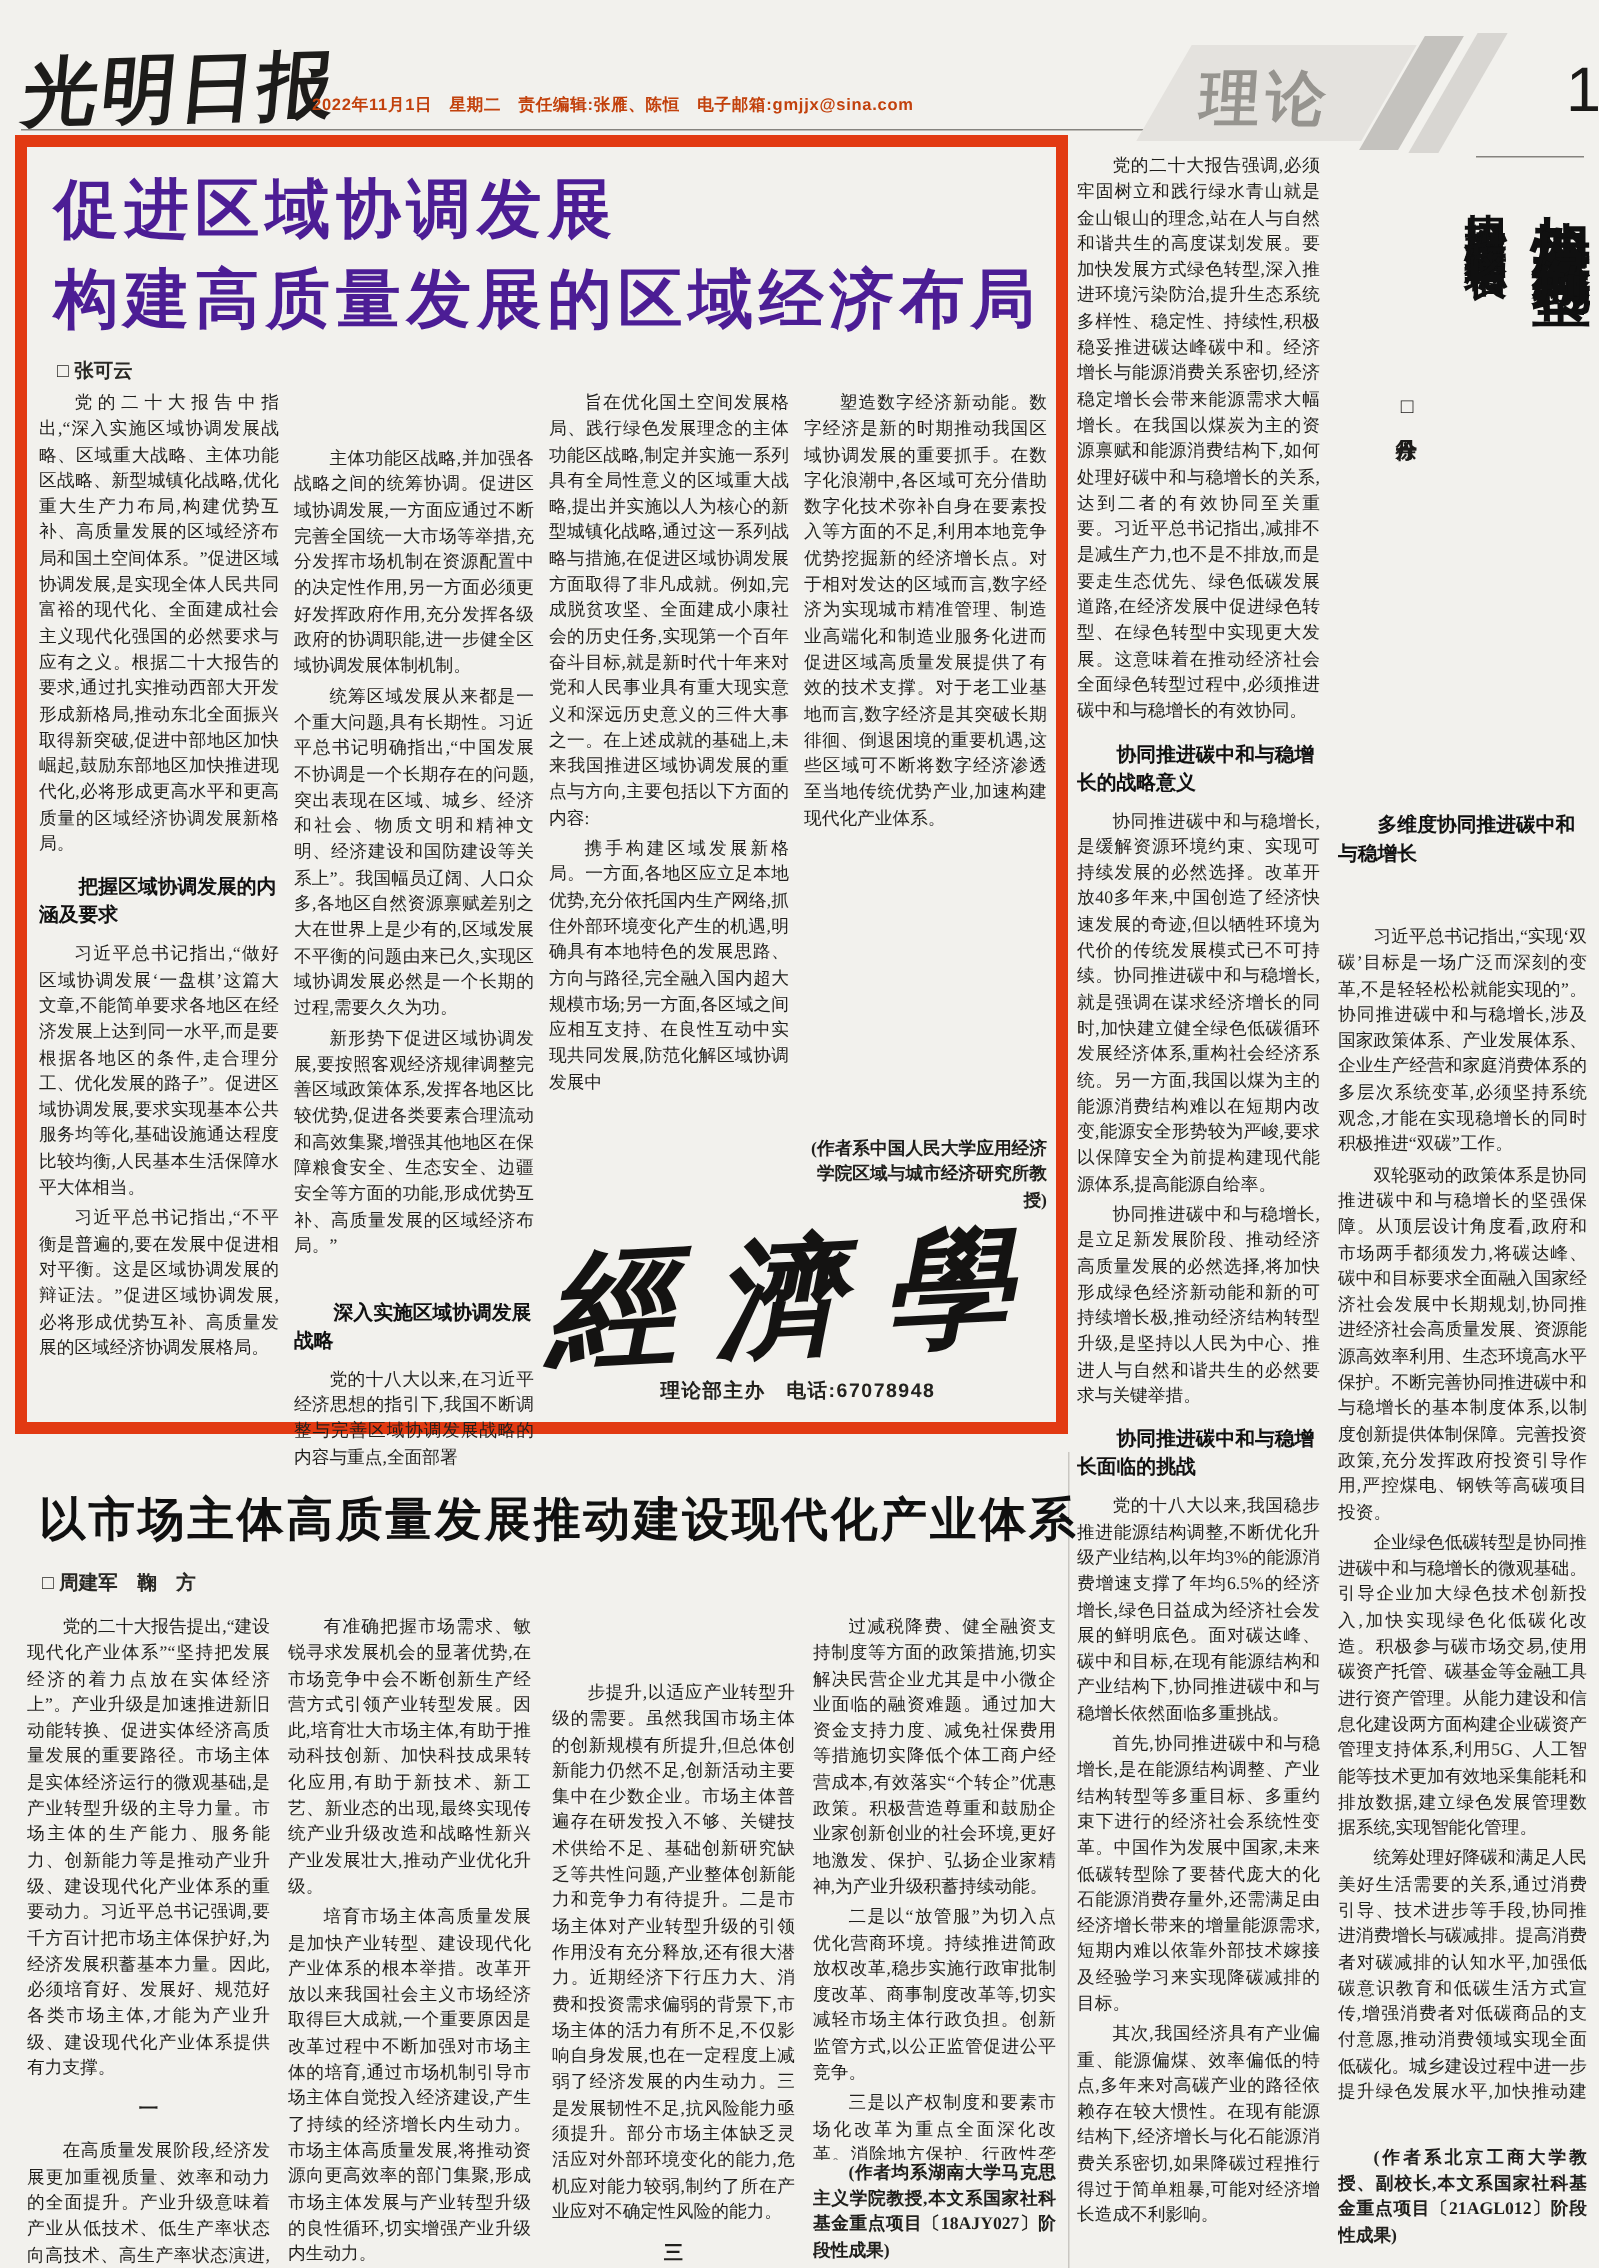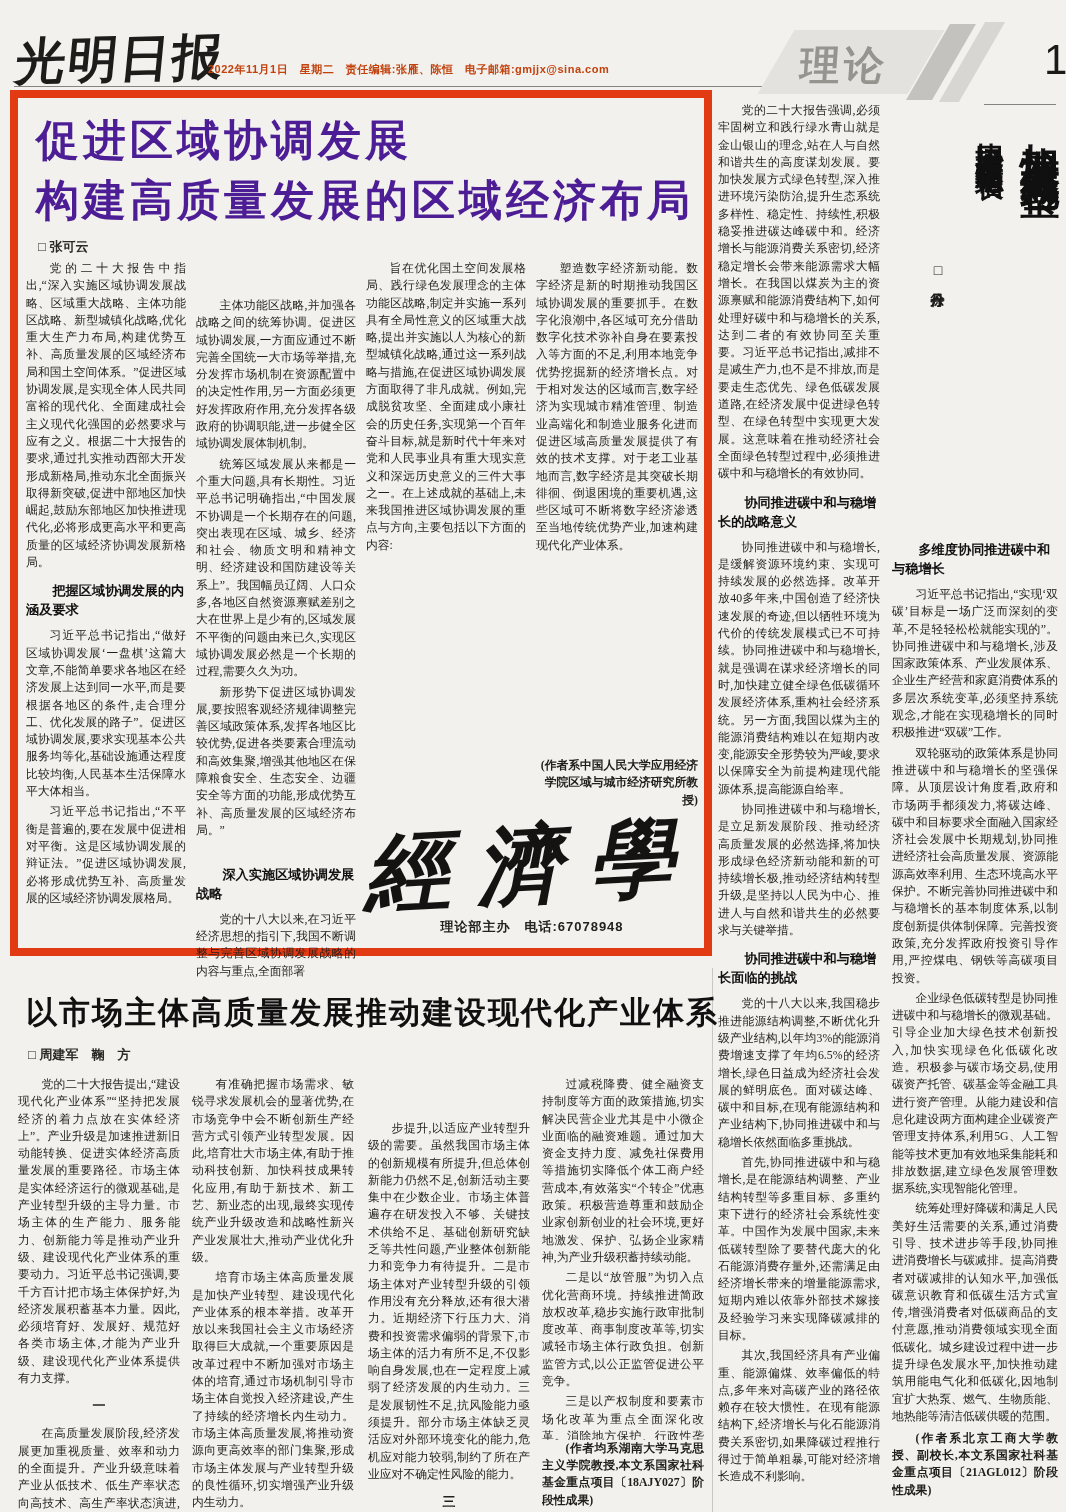--- a/index.html
+++ b/index.html
@@ -114,20 +114,21 @@
     <p>主体功能区战略,并加强各战略之间的统筹协调。促进区域协调发展,一方面应通过不断完善全国统一大市场等举措,充分发挥市场机制在资源配置中的决定性作用,另一方面必须更好发挥政府作用,充分发挥各级政府的协调职能,进一步健全区域协调发展体制机制。</p>
     <p>统筹区域发展从来都是一个重大问题,具有长期性。习近平总书记明确指出,“中国发展不协调是一个长期存在的问题,突出表现在区域、城乡、经济和社会、物质文明和精神文明、经济建设和国防建设等关系上”。我国幅员辽阔、人口众多,各地区自然资源禀赋差别之大在世界上是少有的,区域发展不平衡的问题由来已久,实现区域协调发展必然是一个长期的过程,需要久久为功。</p>
     <p>新形势下促进区域协调发展,要按照客观经济规律调整完善区域政策体系,发挥各地区比较优势,促进各类要素合理流动和高效集聚,增强其他地区在保障粮食安全、生态安全、边疆安全等方面的功能,形成优势互补、高质量发展的区域经济布局。”</p>
   </div>
   <div class="subhead">深入实施区域协调发展战略</div>
   <p>党的十八大以来,在习近平经济思想的指引下,我国不断调整与完善区域协调发展战略的内容与重点,全面部署</p>
 </div>
 
 <div class="col" style="left:366px;top:260px;width:160px;height:552px;">
   <p>旨在优化国土空间发展格局、践行绿色发展理念的主体功能区战略,制定并实施一系列具有全局性意义的区域重大战略,提出并实施以人为核心的新型城镇化战略,通过这一系列战略与措施,在促进区域协调发展方面取得了非凡成就。例如,完成脱贫攻坚、全面建成小康社会的历史任务,实现第一个百年奋斗目标,就是新时代十年来对党和人民事业具有重大现实意义和深远历史意义的三件大事之一。在上述成就的基础上,未来我国推进区域协调发展的重点与方向,主要包括以下方面的内容:</p>
+  <p>携手构建区域发展新格局。一方面,各地区应立足本地优势,充分依托国内生产网络,抓住外部环境变化产生的机遇,明确具有本地特色的发展思路、方向与路径,完全融入国内超大规模市场;另一方面,各区域之间应相互支持、在良性互动中实现共同发展,防范化解区域协调发展中</p>
 </div>
 
 <div class="col flexcol" style="left:536px;top:260px;width:162px;height:552px;">
   <div class="fill">
     <p>塑造数字经济新动能。数字经济是新的时期推动我国区域协调发展的重要抓手。在数字化浪潮中,各区域可充分借助数字化技术弥补自身在要素投入等方面的不足,利用本地竞争优势挖掘新的经济增长点。对于相对发达的区域而言,数字经济为实现城市精准管理、制造业高端化和制造业服务化进而促进区域高质量发展提供了有效的技术支撑。对于老工业基地而言,数字经济是其突破长期徘徊、倒退困境的重要机遇,这些区域可不断将数字经济渗透至当地传统优势产业,加速构建现代化产业体系。</p>
   </div>
   <div class="note">
     <p class="noind" style="text-align:right;">(作者系中国人民大学应用经济学院区域与城市经济研究所教授)</p>
   </div>
 </div>
@@ -147,21 +148,21 @@
   <p>党的二十大报告强调,必须牢固树立和践行绿水青山就是金山银山的理念,站在人与自然和谐共生的高度谋划发展。要加快发展方式绿色转型,深入推进环境污染防治,提升生态系统多样性、稳定性、持续性,积极稳妥推进碳达峰碳中和。经济增长与能源消费关系密切,经济稳定增长会带来能源需求大幅增长。在我国以煤炭为主的资源禀赋和能源消费结构下,如何处理好碳中和与稳增长的关系,达到二者的有效协同至关重要。习近平总书记指出,减排不是减生产力,也不是不排放,而是要走生态优先、绿色低碳发展道路,在经济发展中促进绿色转型、在绿色转型中实现更大发展。这意味着在推动经济社会全面绿色转型过程中,必须推进碳中和与稳增长的有效协同。</p>
   <div class="subhead">协同推进碳中和与稳增长的战略意义</div>
   <p>协同推进碳中和与稳增长,是缓解资源环境约束、实现可持续发展的必然选择。改革开放40多年来,中国创造了经济快速发展的奇迹,但以牺牲环境为代价的传统发展模式已不可持续。协同推进碳中和与稳增长,就是强调在谋求经济增长的同时,加快建立健全绿色低碳循环发展经济体系,重构社会经济系统。另一方面,我国以煤为主的能源消费结构难以在短期内改变,能源安全形势较为严峻,要求以保障安全为前提构建现代能源体系,提高能源自给率。</p>
   <p>协同推进碳中和与稳增长,是立足新发展阶段、推动经济高质量发展的必然选择,将加快形成绿色经济新动能和新的可持续增长极,推动经济结构转型升级,是坚持以人民为中心、推进人与自然和谐共生的必然要求与关键举措。</p>
   <div class="subhead">协同推进碳中和与稳增长面临的挑战</div>
   <p>党的十八大以来,我国稳步推进能源结构调整,不断优化升级产业结构,以年均3%的能源消费增速支撑了年均6.5%的经济增长,绿色日益成为经济社会发展的鲜明底色。面对碳达峰、碳中和目标,在现有能源结构和产业结构下,协同推进碳中和与稳增长依然面临多重挑战。</p>
   <p>首先,协同推进碳中和与稳增长,是在能源结构调整、产业结构转型等多重目标、多重约束下进行的经济社会系统性变革。中国作为发展中国家,未来低碳转型除了要替代庞大的化石能源消费存量外,还需满足由经济增长带来的增量能源需求,短期内难以依靠外部技术嫁接及经验学习来实现降碳减排的目标。</p>
   <p>其次,我国经济具有产业偏重、能源偏煤、效率偏低的特点,多年来对高碳产业的路径依赖存在较大惯性。在现有能源结构下,经济增长与化石能源消费关系密切,如果降碳过程推行得过于简单粗暴,可能对经济增长造成不利影响。</p>
 </div>
 
-<div class="col flexcol" style="left:892px;top:530px;width:166px;height:972px;">
+<div class="col flexcol" style="left:892px;top:530px;width:166px;height:972px;gap:30px;">
   <div class="subhead">多维度协同推进碳中和与稳增长</div>
   <div class="fill">
     <p>习近平总书记指出,“实现‘双碳’目标是一场广泛而深刻的变革,不是轻轻松松就能实现的”。协同推进碳中和与稳增长,涉及国家政策体系、产业发展体系、企业生产经营和家庭消费体系的多层次系统变革,必须坚持系统观念,才能在实现稳增长的同时积极推进“双碳”工作。</p>
     <p>双轮驱动的政策体系是协同推进碳中和与稳增长的坚强保障。从顶层设计角度看,政府和市场两手都须发力,将碳达峰、碳中和目标要求全面融入国家经济社会发展中长期规划,协同推进经济社会高质量发展、资源能源高效率利用、生态环境高水平保护。不断完善协同推进碳中和与稳增长的基本制度体系,以制度创新提供体制保障。完善投资政策,充分发挥政府投资引导作用,严控煤电、钢铁等高碳项目投资。</p>
     <p>企业绿色低碳转型是协同推进碳中和与稳增长的微观基础。引导企业加大绿色技术创新投入,加快实现绿色化低碳化改造。积极参与碳市场交易,使用碳资产托管、碳基金等金融工具进行资产管理。从能力建设和信息化建设两方面构建企业碳资产管理支持体系,利用5G、人工智能等技术更加有效地采集能耗和排放数据,建立绿色发展管理数据系统,实现智能化管理。</p>
     <p>统筹处理好降碳和满足人民美好生活需要的关系,通过消费引导、技术进步等手段,协同推进消费增长与碳减排。提高消费者对碳减排的认知水平,加强低碳意识教育和低碳生活方式宣传,增强消费者对低碳商品的支付意愿,推动消费领域实现全面低碳化。城乡建设过程中进一步提升绿色发展水平,加快推动建筑用能电气化和低碳化,因地制宜扩大热泵、燃气、生物质能、地热能等清洁低碳供暖的范围。</p>
   </div>
   <div class="note">
     <p>(作者系北京工商大学教授、副校长,本文系国家社科基金重点项目〔21AGL012〕阶段性成果)</p>
   </div>

